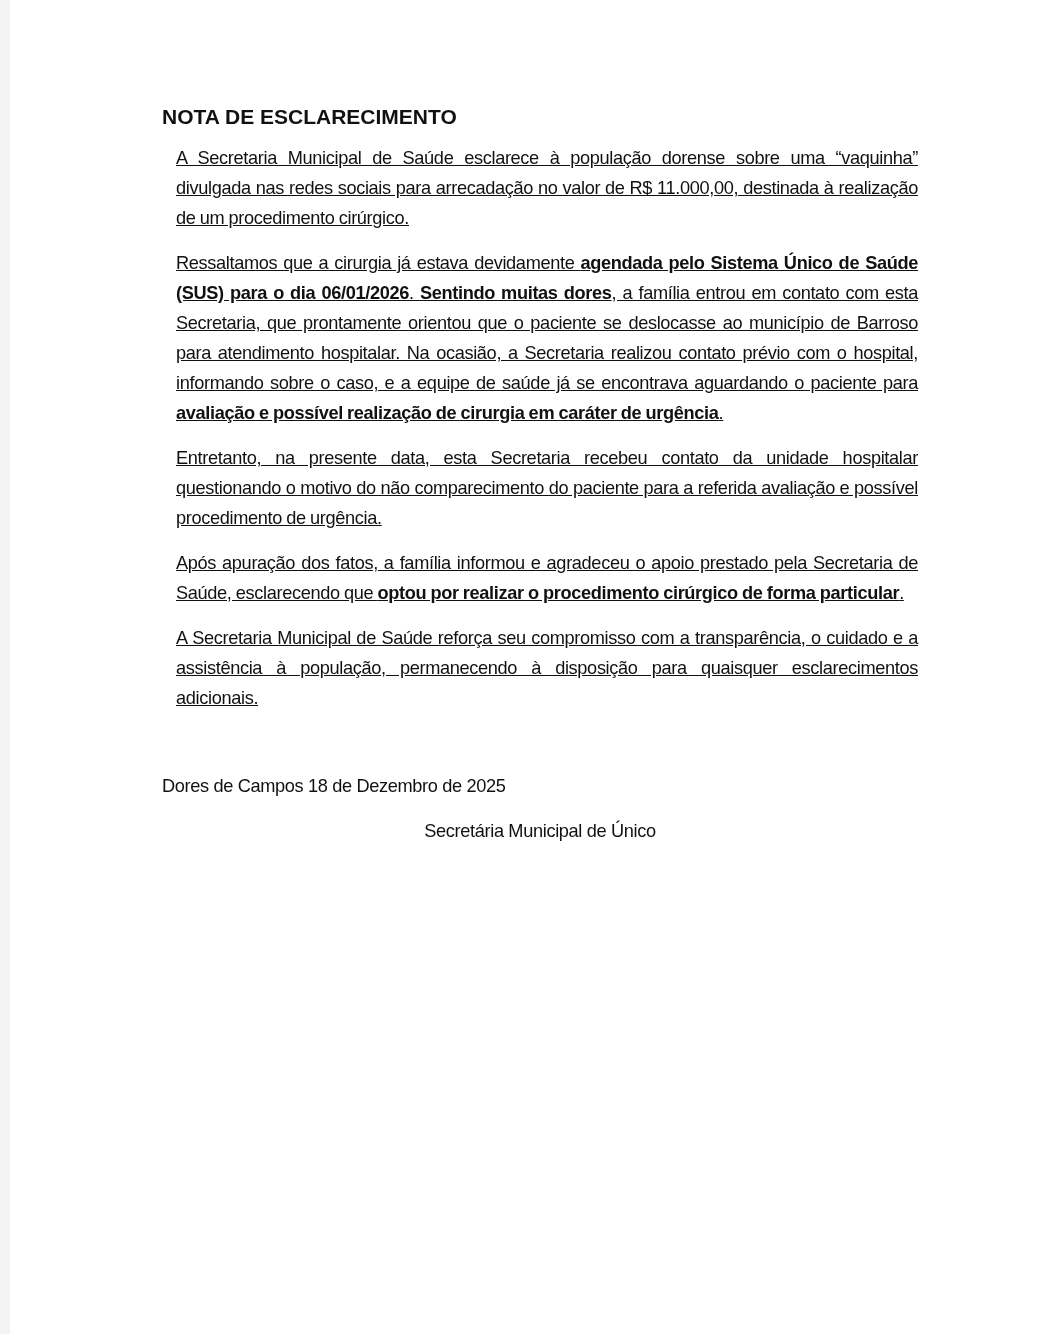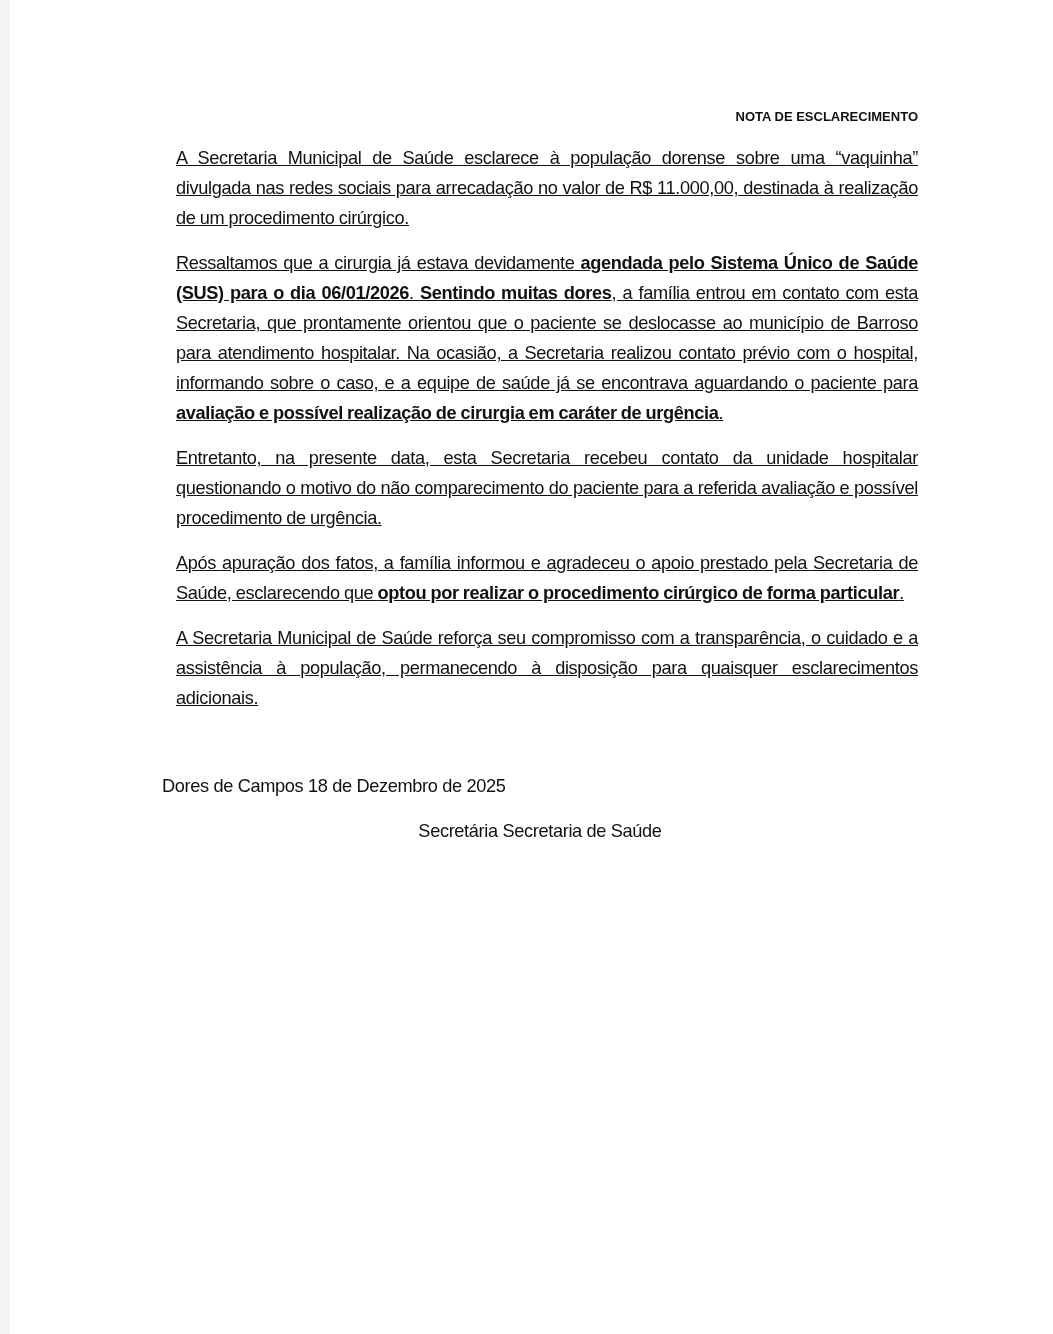--- a/index.html
+++ b/index.html
@@ -13,21 +13,21 @@
     .left-strip {
       position: absolute; left: 0; top: 0; width: 10px; height: 1334px;
       background: #f4f4f4;
     }
     .page {
       position: absolute; left: 162px; top: 104px; width: 756px;
       font-size: 18.2px;
       line-height: 30px;
     }
     .title {
-      text-align: right; font-weight: bold; font-size: 13px;
+      text-align: left; font-weight: bold; font-size: 21px;
       margin: 0 0 13px 0; line-height: 26px;
     }
     p.para {
       margin: 0 0 15px 14px;
       text-align: justify;
       letter-spacing: -0.35px;
       word-spacing: -0.5px;
       text-decoration: underline;
     }
     p.para b { font-weight: bold; }
@@ -47,14 +47,14 @@
       <p class="para"><span>A Secretaria Municipal de Saúde esclarece à população dorense sobre uma “vaquinha” divulgada nas redes sociais para arrecadação no valor de R$ 11.000,00, destinada à realização de um procedimento cirúrgico.</span></p>
       <p class="para"><span>Ressaltamos que a cirurgia já estava devidamente </span><b>agendada pelo Sistema Único de Saúde (SUS) para o dia 06/01/2026</b><span>. </span><b>Sentindo muitas dores</b><span>, a família entrou em contato com esta Secretaria, que prontamente orientou que o paciente se deslocasse ao município de Barroso para atendimento hospitalar. Na ocasião, a Secretaria realizou contato prévio com o hospital, informando sobre o caso, e a equipe de saúde já se encontrava aguardando o paciente para </span><b>avaliação e possível realização de cirurgia em caráter de urgência</b><span>.</span></p>
       <p class="para"><span>Entretanto, na presente data, esta Secretaria recebeu contato da unidade hospitalar questionando o motivo do não comparecimento do paciente para a referida avaliação e possível procedimento de urgência.</span></p>
       <p class="para"><span>Após apuração dos fatos, a família informou e agradeceu o apoio prestado pela Secretaria de Saúde, esclarecendo que </span><b>optou por realizar o procedimento cirúrgico de forma particular</b><span>.</span></p>
       <p class="para"><span>A Secretaria Municipal de Saúde reforça seu compromisso com a transparência, o cuidado e a assistência à população, permanecendo à disposição para quaisquer esclarecimentos adicionais.</span></p>
     </div>
 
   <div class="spacer"></div>
 
   <div class="date-line">Dores de Campos 18 de Dezembro de 2025</div>
-  <div class="center-line">Secretária Secretaria de Saúde</div>
+  <div class="center-line">Secretária Municipal de Único</div>
 </div>
 
 </body></html>

